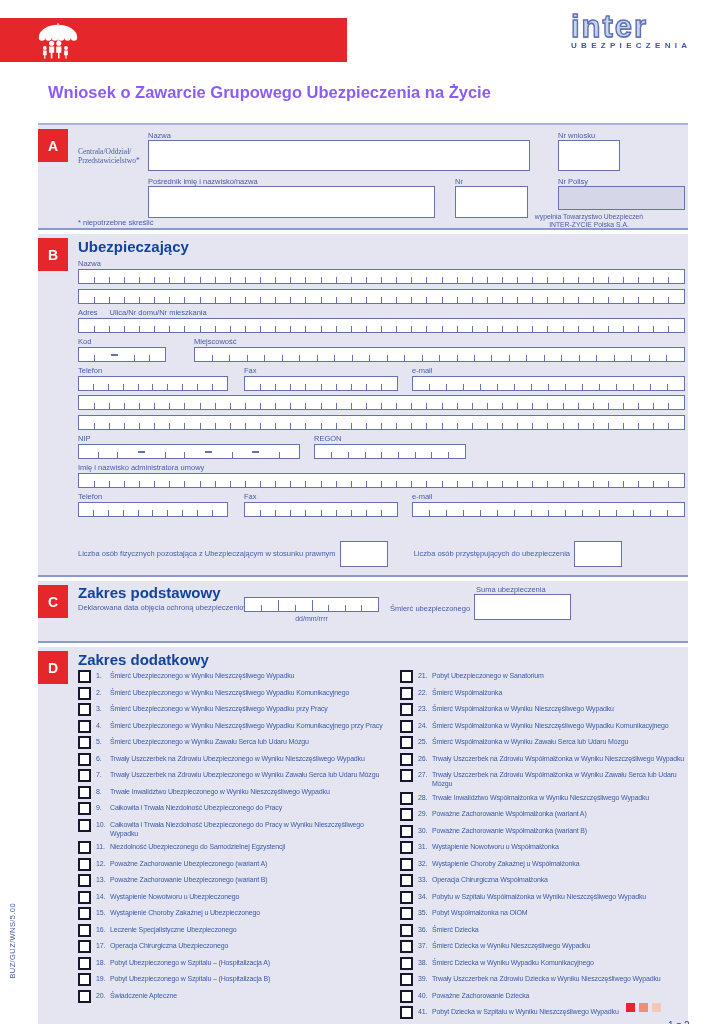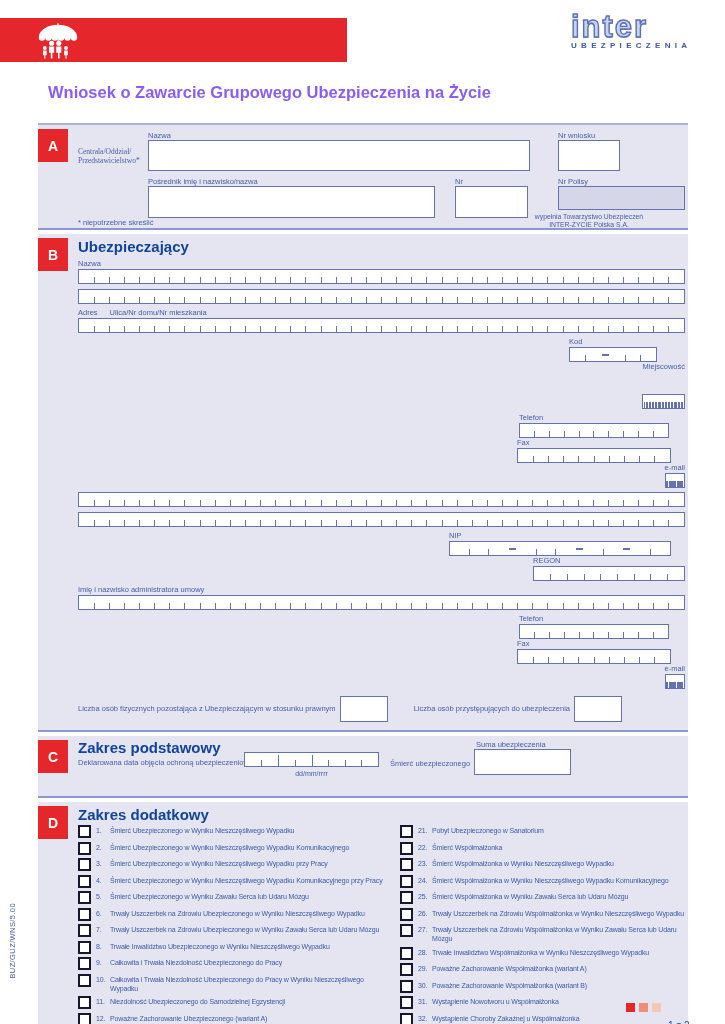--- a/index.html
+++ b/index.html
@@ -34,24 +34,24 @@
   .comb .vsep{flex:0 0 1px;background:#6473b0;height:11px;align-self:flex-end;}
 
   
   .secA{height:107px;}
   .a-item{position:absolute;}
 
   
   .secB{padding:4px 3px 8px 40px;}
   .secB .blk{margin-top:4px;}
   .secB .lbl-row{display:flex;gap:12px;}
-  .secB .row{display:flex;align-items:flex-end;flex-direction:column;}
+  .secB .row{display:flex;align-items:flex-end;}
   .secB .col{display:flex;flex-direction:column;}
   .secB .flabel{margin-bottom:1px;}
-  .count-row{display:flex;align-items:center;margin-top:7px;}
+  .count-row{display:flex;align-items:center;margin-top:24px;}
   .count-box{width:48px;height:26px;}
 
   
   .secC{height:62px;}
   .c-item{position:absolute;}
 
   
   .secD{padding:4px 3px 8px 40px;}
   .d-cols{display:flex;margin-top:3px;}
   .d-col-left{width:312px;flex:0 0 auto;}
@@ -273,21 +273,21 @@
           <div class="flabel">Kod</div>
           <div class="comb">
               <i class="cc"></i>
               <i class="cc"></i>
               <b class="dash"></b>
               <i class="cc"></i>
               <i class="cc"></i>
               <i class="cc"></i>
             </div>
         </div>
-        <div class="col" style="flex:1 1 auto;gap:22px;">
+        <div class="col" style="flex:1 1 auto;">
           <div class="flabel">Miejscowość</div>
           <div class="comb">
               <i class="cc"></i>
               <i class="cc"></i>
               <i class="cc"></i>
               <i class="cc"></i>
               <i class="cc"></i>
               <i class="cc"></i>
               <i class="cc"></i>
               <i class="cc"></i>

